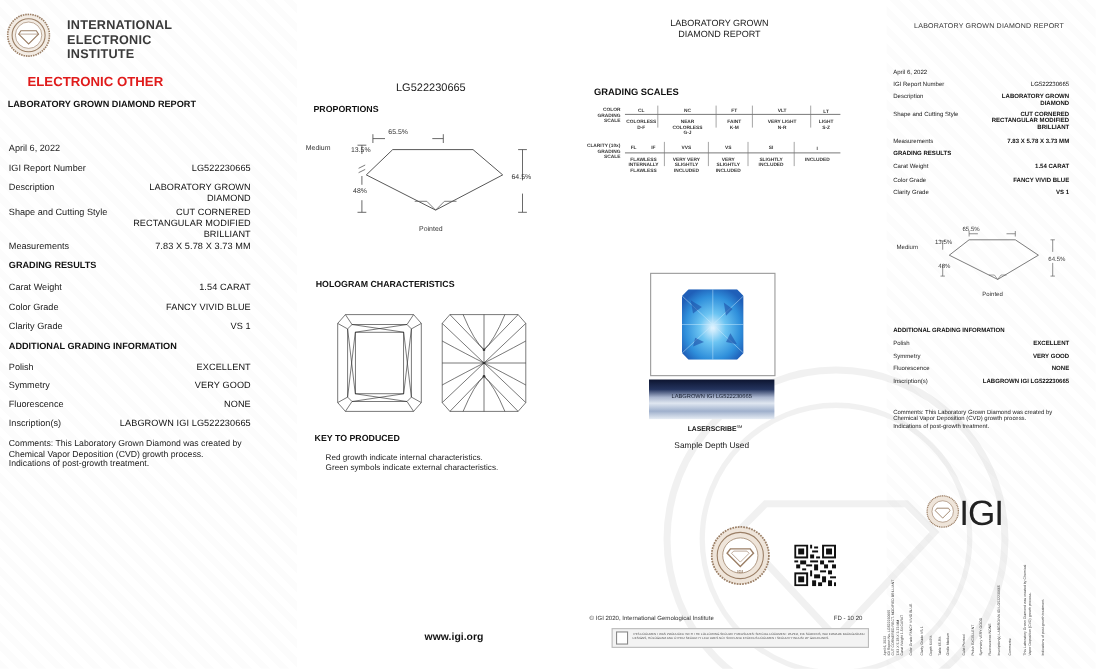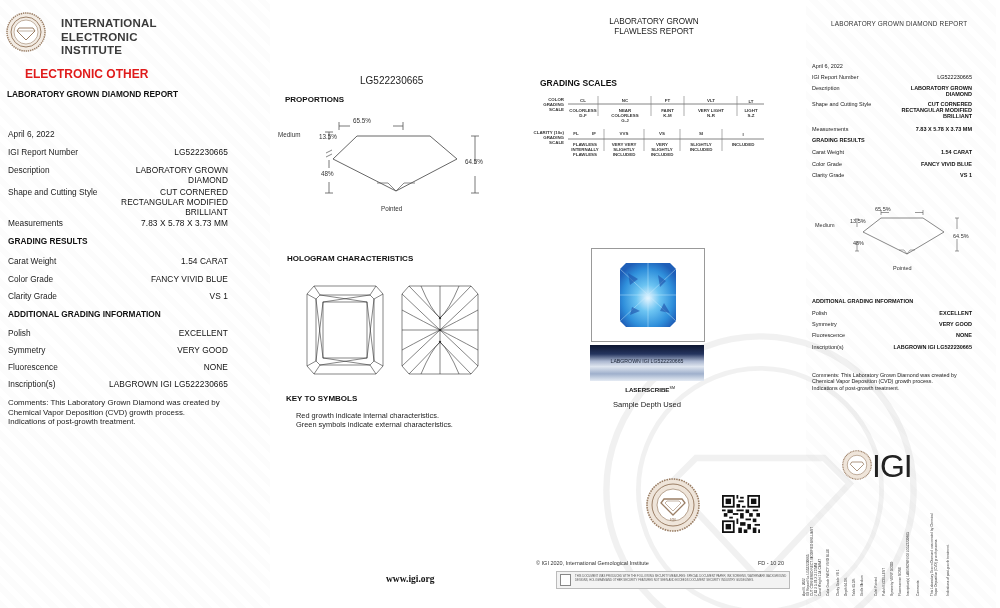--- a/index.html
+++ b/index.html
@@ -18,21 +18,21 @@
   .kv-row .k { color: #222; }
   .kv-row .v { font-weight: normal; text-align: right; color: #111; letter-spacing: 0.1px; }
   .section-h { position: absolute; left: 8px; font-weight: bold; font-size: 8.3px; color: #111; }
   .comments { position: absolute; left: 8px; width: 220px; font-size: 7.9px; line-height: 9.5px; color: #222; }
 
   
   .report-number-top { left: 360px; top: 75px; font-size: 10px; color: #222; }
   .mid-h { font-weight: bold; font-size: 8px; color: #111; }
   .small-label { font-size: 6.3px; color: #333; }
   .key-text { left: 296px; top: 411px; font-size: 7.4px; line-height: 9px; color: #222; }
-  .website { left: 386px; top: 574px; font-weight: bold; font-size: 9.5px; color: #111; font-family: Liberation Serif, serif; }
+  .website { left: 386px; top: 574px; font-weight: bold; font-size: 9.5px; color: #111; }
 
   
   .center-title { left: 600px; top: 17px; width: 108px; text-align: center; font-size: 8.2px; line-height: 9.5px; color: #222; }
   .gs-title { left: 540px; top: 78px; font-weight: bold; font-size: 8.5px; color: #111; }
   .scale-tbl { position: absolute; font-size: 4.4px; font-weight: bold; color: #333; text-align: center; line-height: 5px; }
   .scale-label { position: absolute; font-size: 4.4px; font-weight: bold; color: #333; text-align: right; line-height: 5px; }
   .diamond-photo-frame { left: 591px; top: 248px; width: 114px; height: 94px; border: 1px solid #999; background: #fff; }
   .laser-strip { left: 590px; top: 345px; width: 114px; height: 36px; background: linear-gradient(to bottom, #0d1530 0%, #24345e 25%, #aab6cf 45%, #dfe6f0 60%, #9fb0cc 80%, #e6ecf4 100%); }
   .laser-text { left: 590px; top: 358px; width: 114px; text-align: center; font-size: 5.2px; color: #1a2233; }
   .laserscribe { left: 610px; top: 386px; width: 80px; text-align: center; font-weight: bold; font-size: 6.2px; color: #111; }
@@ -237,31 +237,31 @@
     <path d="M1,25 Q25,38 39,45"></path>
       <path d="M77,25 Q53,38 39,45"></path>
     <path d="M1,65 Q25,52 39,45"></path>
       <path d="M77,65 Q53,52 39,45"></path>
   </g>
   <circle cx="39" cy="33" r="1.2" fill="#333"></circle>
     <circle cx="39" cy="45" r="1.2" fill="#333"></circle>
     <circle cx="39" cy="57" r="1.2" fill="#333"></circle>
 </svg>
 
-<div class="abs mid-h" style="left:286px; top:394px;">KEY TO SYMBOLS</div>
+<div class="abs mid-h" style="left:286px; top:394px;">KEY TO PRODUCED</div>
 <div class="abs key-text">
   <div>Red growth indicate internal characteristics.</div>
   <div>Green symbols indicate external characteristics.</div>
 </div>
 
 <div class="abs website">www.igi.org</div>
 
 <div class="abs center-title">
   <div>LABORATORY GROWN</div>
-  <div>FLAWLESS REPORT</div>
+  <div>DIAMOND REPORT</div>
 </div>
 <div class="abs gs-title">GRADING SCALES</div>
 
 <div class="scale-label" style="left:534px; top:97px; width:30px;">
   <div>COLOR</div>
   <div>GRADING</div>
   <div>SCALE</div>
 </div>
 <svg class="abs" style="left:568px; top:94px;" width="198" height="30">
   <line x1="0" y1="10" x2="196" y2="10" stroke="#777" stroke-width="0.9"></line>

